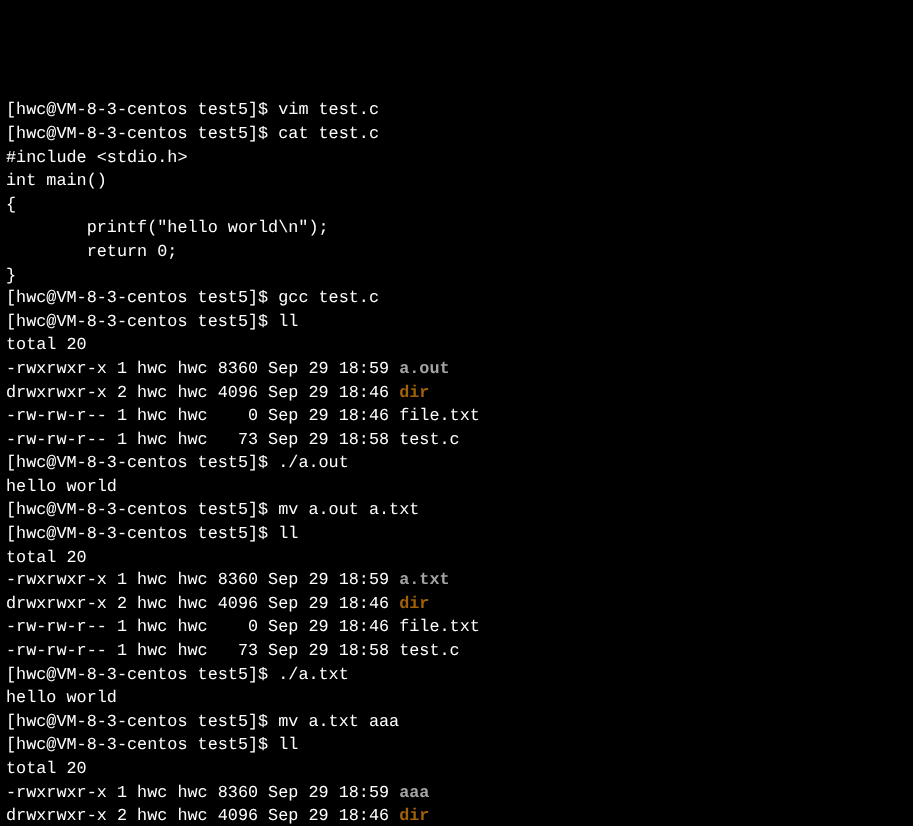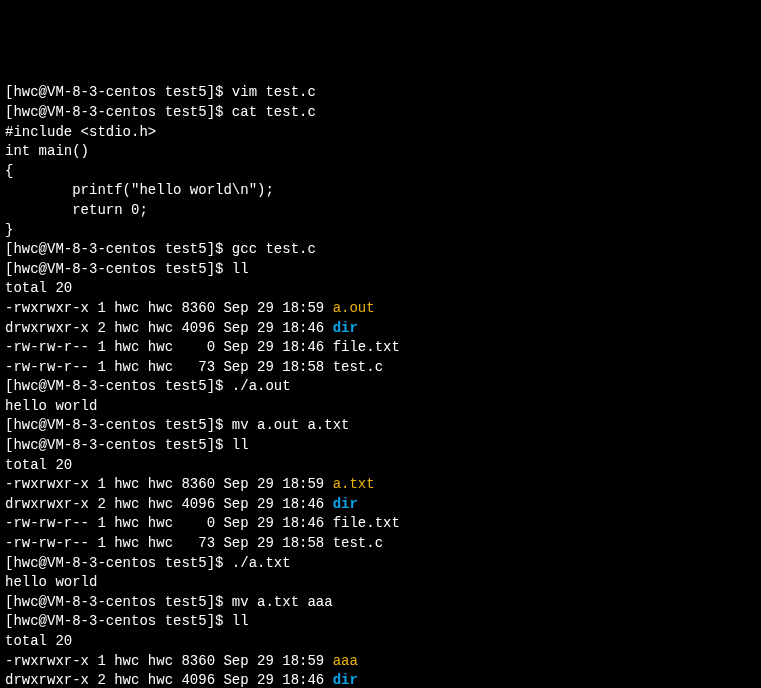--- a/index.html
+++ b/index.html
@@ -12,22 +12,22 @@
     line-height: 1.4;
     width: 761px;
     height: 688px;
     box-sizing: border-box;
     overflow: hidden;
     white-space: pre;
   }
   .line {
     display: block;
   }
-  .exec-green { color: #eab308; font-weight: normal; }
-  .dir-blue { color: #0ea5e9; font-weight: bold; }
+  .exec-green { color: #a3a3a3; font-weight: bold; }
+  .dir-blue { color: #a16207; font-weight: bold; }
 </style>
 </head>
 <body>
 
 
 
 <div id="terminal"><span class="line"><span>[hwc@VM-8-3-centos test5]$ </span><span>vim test.c</span></span><span class="line"><span>[hwc@VM-8-3-centos test5]$ </span><span>cat test.c</span></span><span class="line"><span>#include &lt;stdio.h&gt;</span></span><span class="line"><span>int main()</span></span><span class="line"><span>{</span></span><span class="line"><span></span></span><span class="line"><span>        printf("hello world\n");</span></span><span class="line"><span>        return 0;</span></span><span class="line"><span>}</span></span><span class="line"><span>[hwc@VM-8-3-centos test5]$ </span><span>gcc test.c</span></span><span class="line"><span>[hwc@VM-8-3-centos test5]$ </span><span>ll</span></span><span class="line"><span>total 20</span></span><span class="line"><span>-rwxrwxr-x 1 hwc hwc 8360 Sep 29 18:59 </span><span class="exec-green">a.out</span></span><span class="line"><span>drwxrwxr-x 2 hwc hwc 4096 Sep 29 18:46 </span><span class="dir-blue">dir</span></span><span class="line"><span>-rw-rw-r-- 1 hwc hwc    0 Sep 29 18:46 </span><span>file.txt</span></span><span class="line"><span>-rw-rw-r-- 1 hwc hwc   73 Sep 29 18:58 </span><span>test.c</span></span><span class="line"><span>[hwc@VM-8-3-centos test5]$ </span><span>./a.out</span></span><span class="line"><span>hello world</span></span><span class="line"><span>[hwc@VM-8-3-centos test5]$ </span><span>mv a.out a.txt</span></span><span class="line"><span>[hwc@VM-8-3-centos test5]$ </span><span>ll</span></span><span class="line"><span>total 20</span></span><span class="line"><span>-rwxrwxr-x 1 hwc hwc 8360 Sep 29 18:59 </span><span class="exec-green">a.txt</span></span><span class="line"><span>drwxrwxr-x 2 hwc hwc 4096 Sep 29 18:46 </span><span class="dir-blue">dir</span></span><span class="line"><span>-rw-rw-r-- 1 hwc hwc    0 Sep 29 18:46 </span><span>file.txt</span></span><span class="line"><span>-rw-rw-r-- 1 hwc hwc   73 Sep 29 18:58 </span><span>test.c</span></span><span class="line"><span>[hwc@VM-8-3-centos test5]$ </span><span>./a.txt</span></span><span class="line"><span>hello world</span></span><span class="line"><span>[hwc@VM-8-3-centos test5]$ </span><span>mv a.txt aaa</span></span><span class="line"><span>[hwc@VM-8-3-centos test5]$ </span><span>ll</span></span><span class="line"><span>total 20</span></span><span class="line"><span>-rwxrwxr-x 1 hwc hwc 8360 Sep 29 18:59 </span><span class="exec-green">aaa</span></span><span class="line"><span>drwxrwxr-x 2 hwc hwc 4096 Sep 29 18:46 </span><span class="dir-blue">dir</span></span></div>
 
 
 

